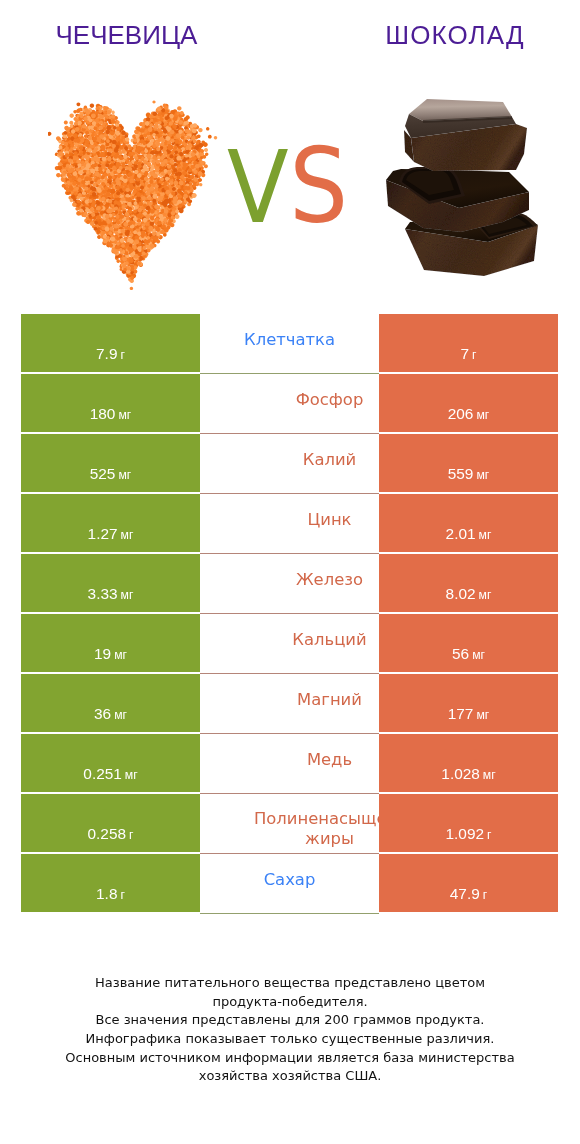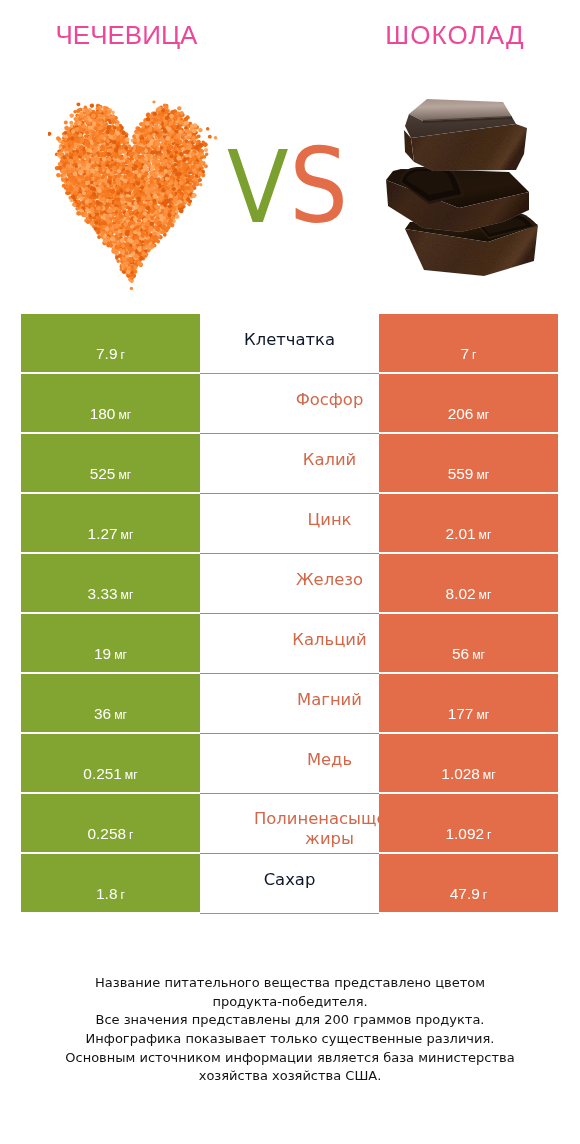--- a/index.html
+++ b/index.html
@@ -3,21 +3,21 @@
 <meta charset="utf-8">
 <title>Comparison</title>
 <style>
   html,body{margin:0;padding:0;}
   body{width:580px;height:1144px;background:#fff;
        font-family:"Liberation Sans","DejaVu Sans",sans-serif;overflow:hidden;}
   .page{position:relative;width:580px;height:1144px;background:#ffffff;}
 
   
   .ptitle{position:absolute;top:22px;font-size:26px;font-weight:400;
-          color:#ec4899;white-space:nowrap;letter-spacing:0;line-height:26px;
+          color:#4c1d95;white-space:nowrap;letter-spacing:0;line-height:26px;
           font-family:"Liberation Sans",sans-serif;}
   #ptitle-left {left:0;   width:253px; text-align:center;}
   #ptitle-right{left:329px;width:251px; text-align:center;letter-spacing:1.1px;text-indent:1.1px;}
 
   
   .hero{position:absolute;}
   #hero-left {left:48px; top:94px;}
   #hero-right{left:383px;top:92px;}
 
   
@@ -43,21 +43,21 @@
        display:flex;align-items:center;justify-content:center;text-align:center;
        font-size:16.4px;font-weight:400;line-height:20.2px;letter-spacing:0;
        font-family:"DejaVu Sans",sans-serif;}
   .lab span{display:block;white-space:nowrap;}
   .lab.two{height:58px;padding-top:12px;box-sizing:border-box;}
   .lab.two span{white-space:normal;width:179px;}
   .lab.two span i{font-style:normal;display:block;white-space:nowrap;
                   position:relative;}
   .lab.two span i:first-child{left:13px;}
   .sep{position:absolute;left:0;top:59px;width:179px;height:1.2px;}
-  .w-green  .lab{color:#0f172a;} .w-green  .sep{background:#93A06D;}
+  .w-green  .lab{color:#3b82f6;} .w-green  .sep{background:#93A06D;}
   .w-orange .lab{color:#D2684A;margin-left:40px;} .w-orange .sep{background:#B58579;}
 
   
   #footer{position:absolute;left:0;top:974px;width:580px;text-align:center;
           font-family:"DejaVu Sans",sans-serif;}
   #footer div{font-size:13px;line-height:18.64px;color:#121212;}
 </style>
 </head>
 <body>
 

